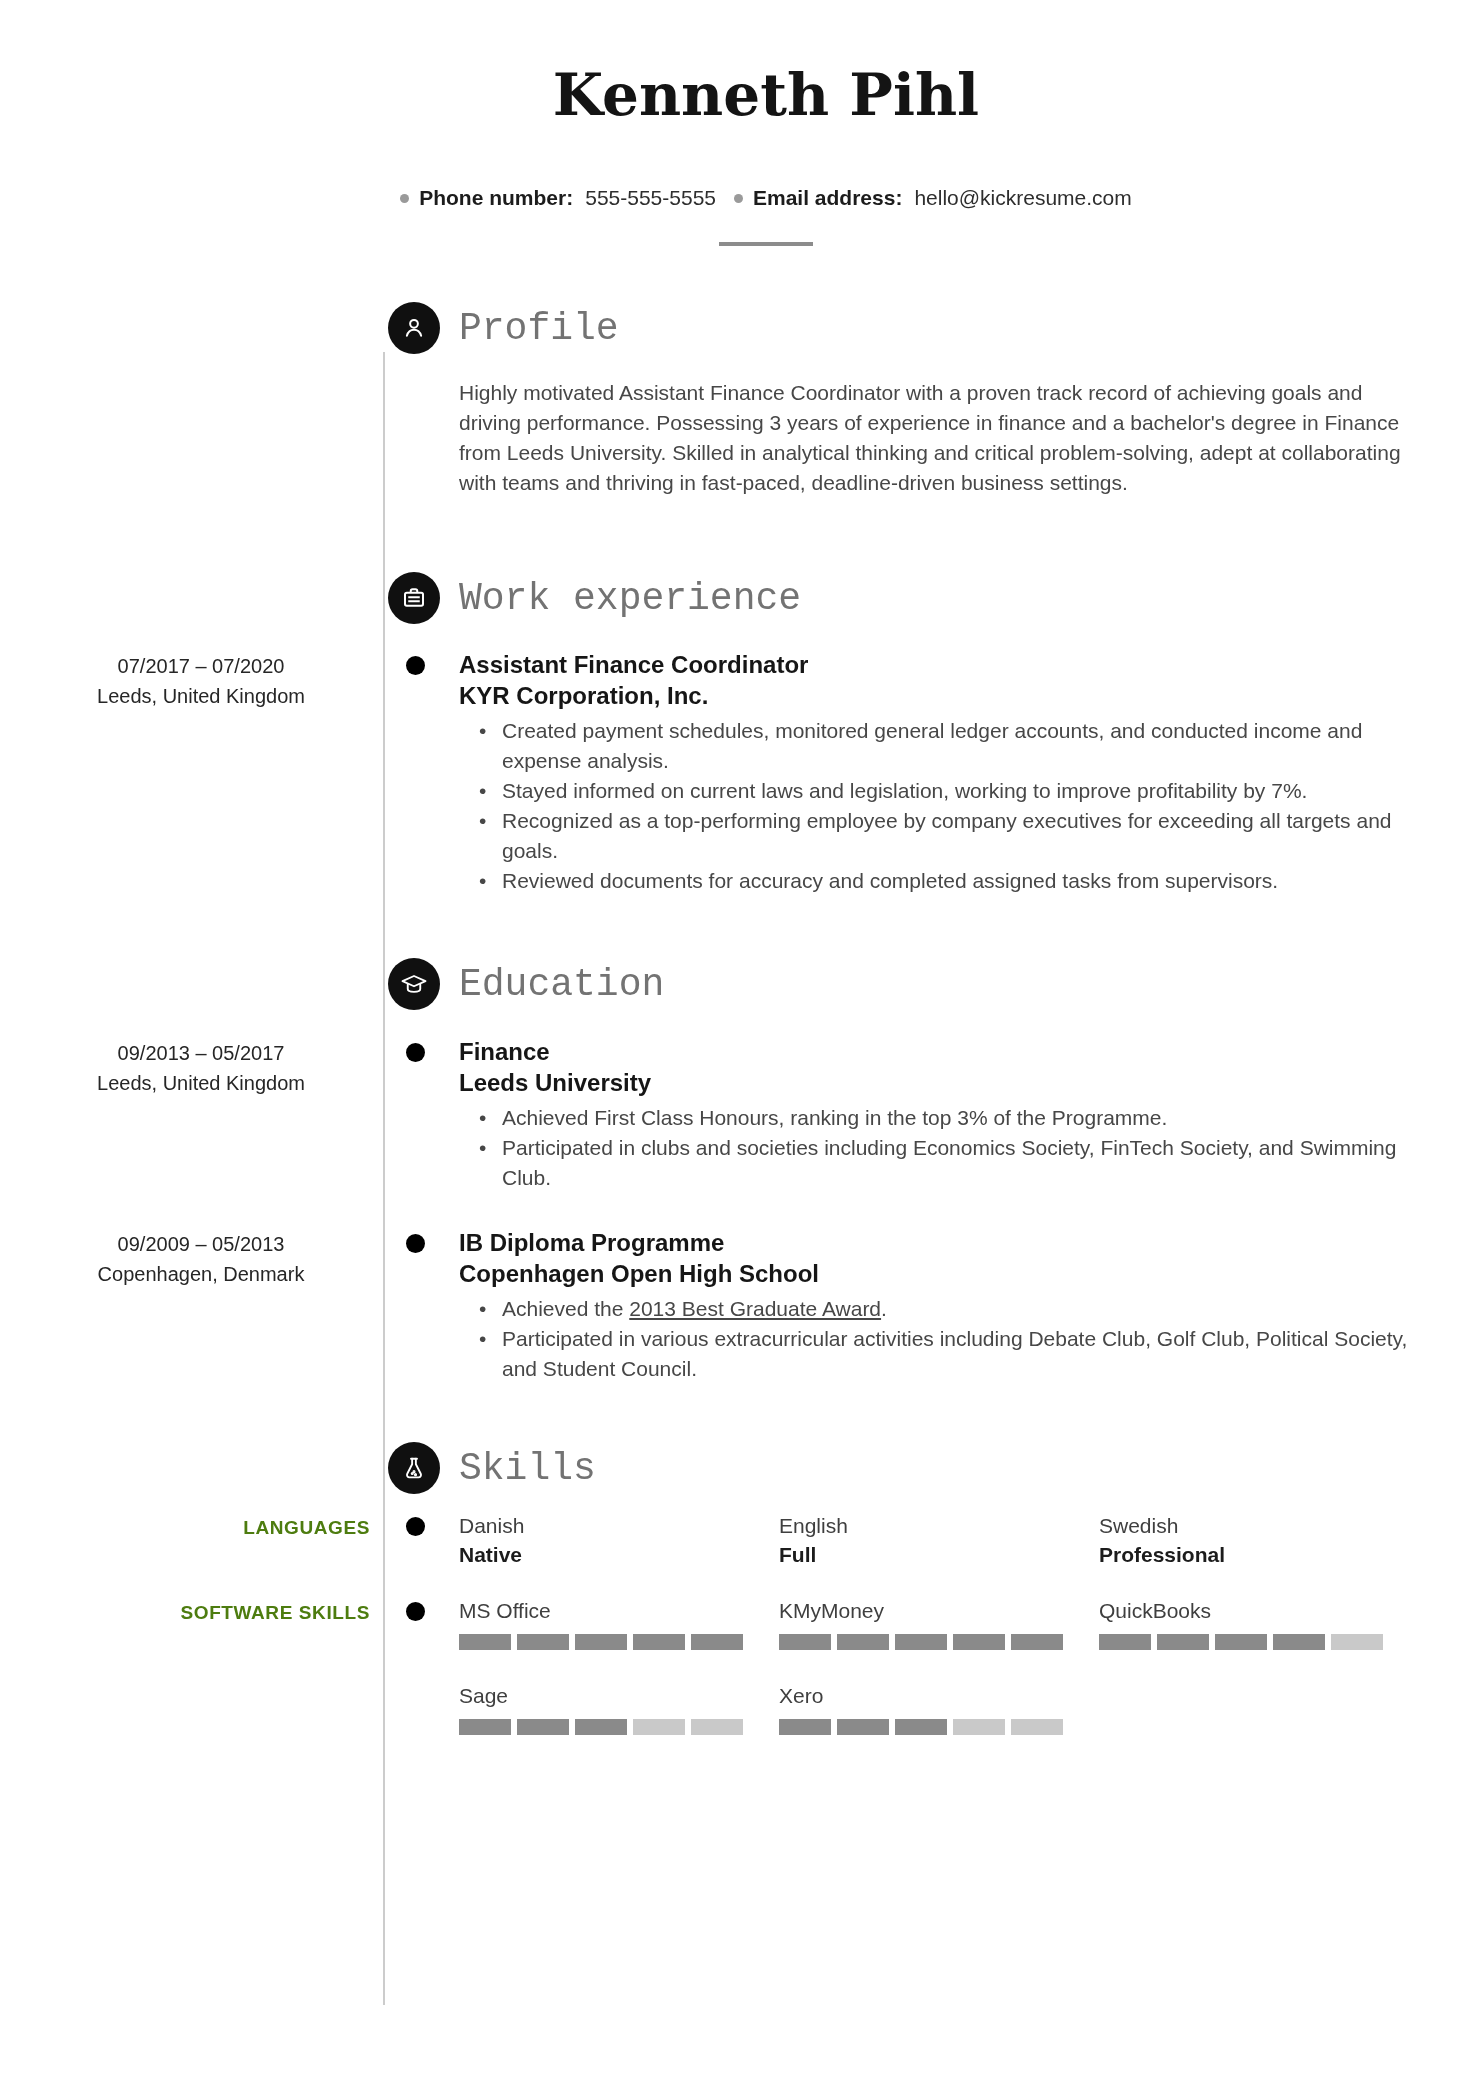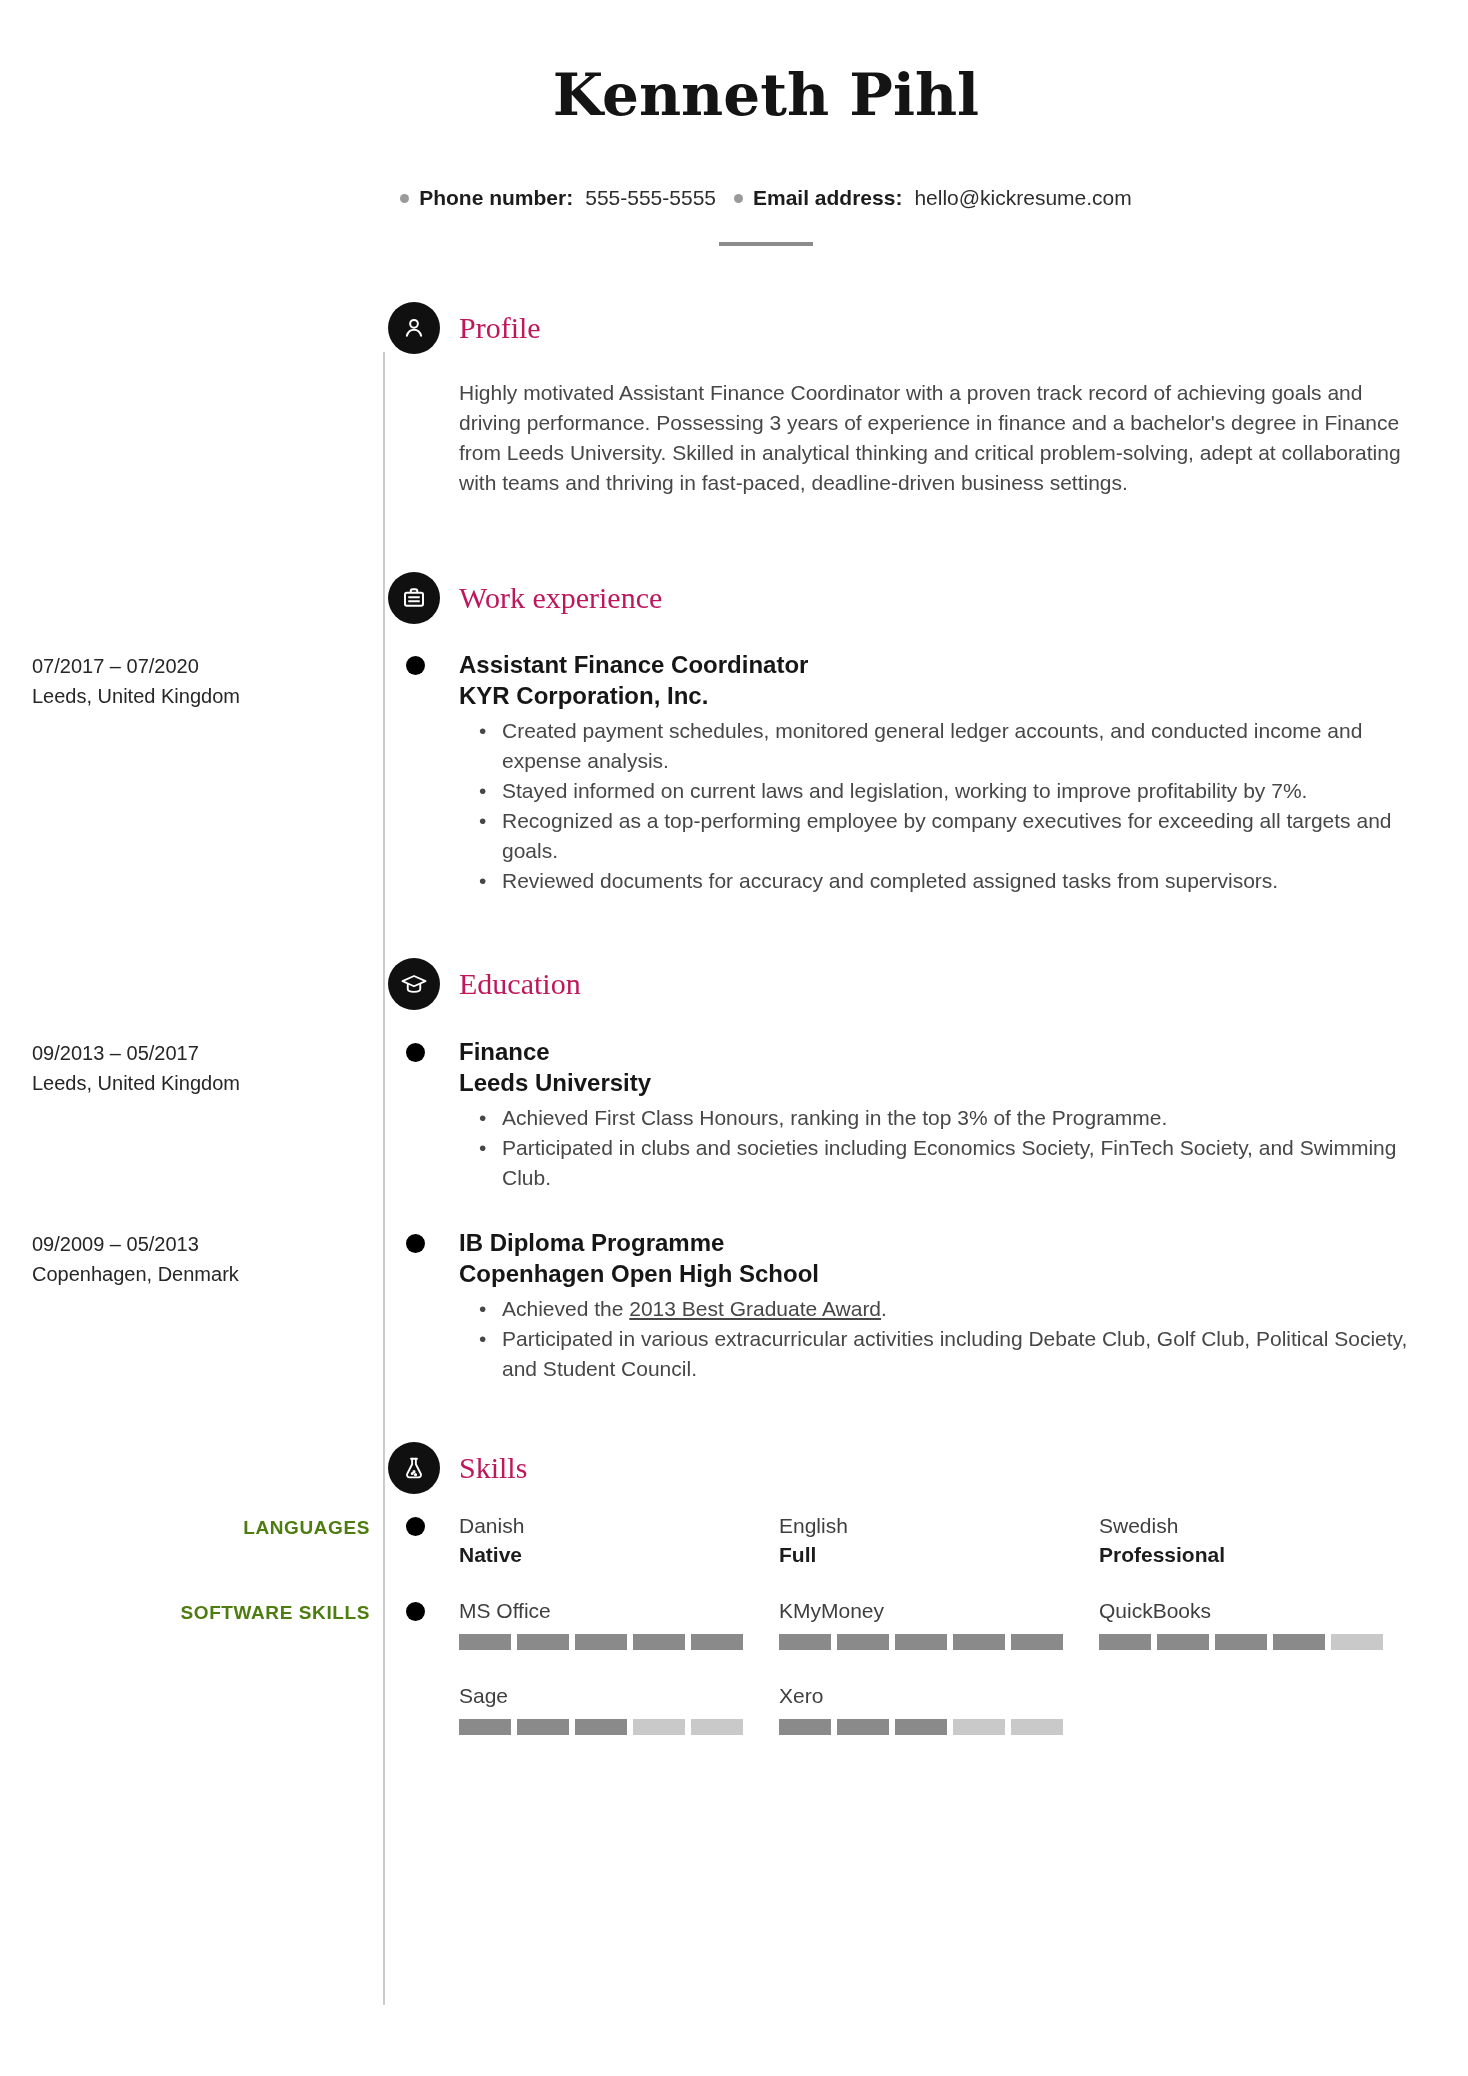--- a/index.html
+++ b/index.html
@@ -24,25 +24,25 @@
   .divider { width:94px; height:4px; background:#8c8c8c; margin:30px auto 0; }
   
   .timeline { position:absolute; left:383px; top:352px; width:2px; height:1653px; background:#cccccc; }
   
   .section-header { position:relative; padding-left:427px; height:52px; display:flex; align-items:center; }
   .section-icon {
     position:absolute; left:356px; top:0; width:52px; height:52px; border-radius:50%;
     background:#101010; display:flex; align-items:center; justify-content:center;
   }
   .section-icon svg { width:30px; height:30px; }
-  .section-title { font-family:Liberation Serif, serif; font-size:30px; color:#be185d; }
+  .section-title { font-family:Liberation Mono, monospace; font-size:38px; color:#737373; }
   .profile-text { margin:24px 75px 0 427px; font-size:21px; line-height:30px; color:#474747; }
   .entry { position:relative; padding-left:427px; padding-right:75px; }
   .entry-meta {
-    position:absolute; left:0; top:2px; width:338px; text-align:left;
+    position:absolute; left:0; top:2px; width:338px; text-align:center;
     font-size:20px; line-height:30px; color:#262626;
   }
   .entry-dot { position:absolute; left:374px; top:7px; width:19px; height:19px; border-radius:50%; background:#000000; }
   .entry-title, .entry-org { font-size:24px; font-weight:700; color:#161616; line-height:31px; }
   .bullets { margin-top:5px; font-size:21px; line-height:30px; color:#474747; }
   .bullet { position:relative; padding-left:43px; }
   .bullet::before { content:"\2022"; position:absolute; left:20px; top:0; color:#474747; }
   .award-link { color:#474747; text-decoration:underline; cursor:pointer; }
   
   .skills-row { position:relative; padding-left:427px; }

